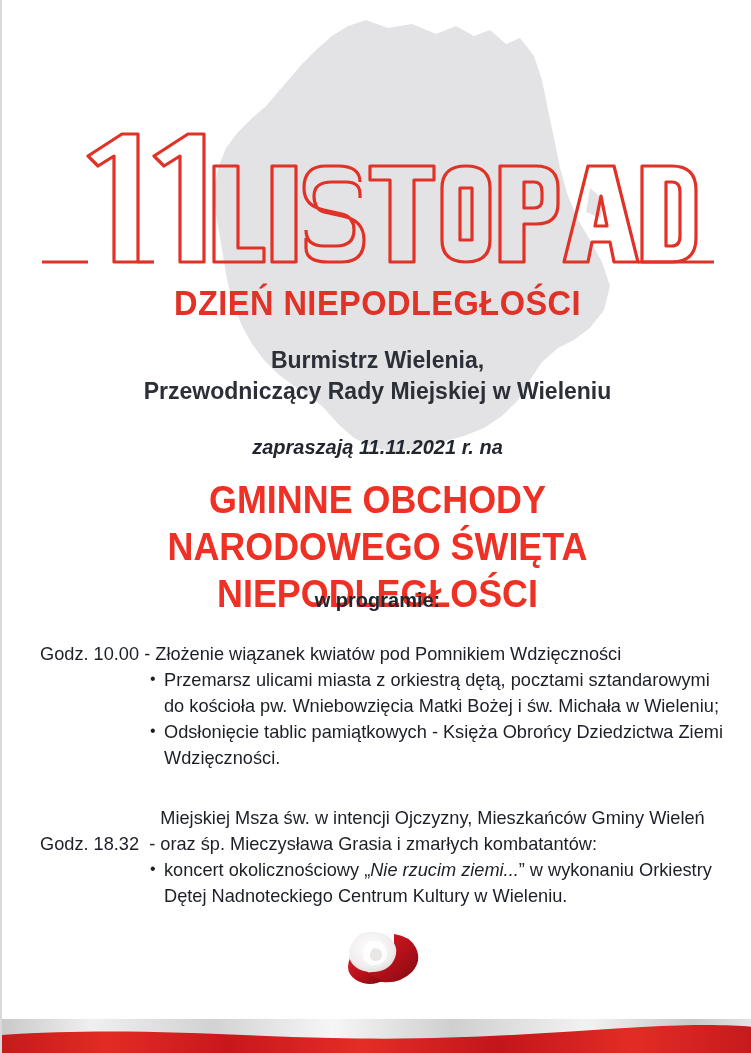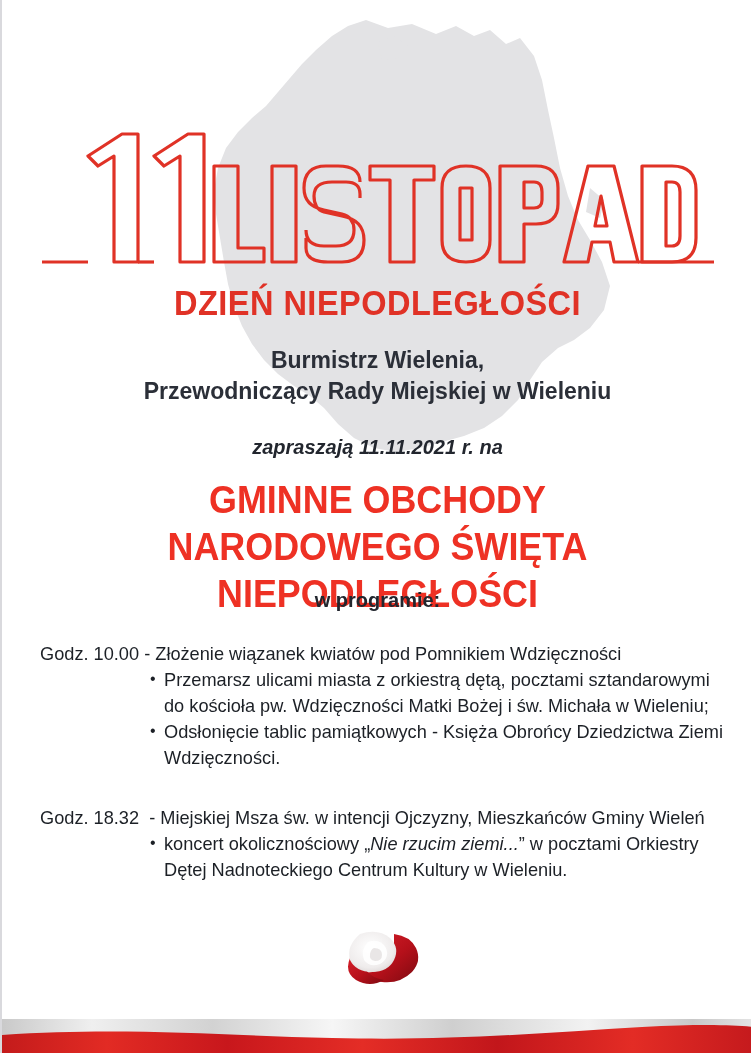--- a/index.html
+++ b/index.html
@@ -242,39 +242,40 @@
     <div class="entry">
       <div class="entry-head">
         <span class="entry-time">Godz. 10.00 - </span>
         <span class="entry-desc">
           <span class="cont">Złożenie wiązanek kwiatów pod Pomnikiem Wdzięczności</span>
         </span>
       </div>
       <ul class="bullets">
         <li>
           <span class="cont">Przemarsz  ulicami miasta z orkiestrą dętą, pocztami sztandarowymi</span>
-          <span class="cont">do kościoła pw. Wdzięczności Matki Bożej i św. Michała w Wieleniu;</span>
+          <span class="cont">do kościoła pw. Wniebowzięcia Matki Bożej i św. Michała w Wieleniu;</span>
         </li>
         <li>
           <span class="cont">Odsłonięcie tablic pamiątkowych - Księża Obrońcy Dziedzictwa Ziemi</span>
           <span class="cont">Wdzięczności.</span>
         </li>
       </ul>
     </div>
 
     <div class="entry" style="margin-top:22px">
       <div class="entry-head">
         <span class="entry-time">Godz. 18.32  - </span>
         <span class="entry-desc">
           <span class="cont">Miejskiej Msza św. w intencji Ojczyzny, Mieszkańców Gminy Wieleń</span>
+          <span class="cont">oraz śp. Mieczysława Grasia i zmarłych kombatantów:</span>
         </span>
       </div>
       <ul class="bullets">
         <li>
-          <span class="cont"><span>koncert okolicznościowy „</span><span class="italic">Nie rzucim ziemi...</span><span>” w pocztami</span></span>
+          <span class="cont"><span>koncert okolicznościowy „</span><span class="italic">Nie rzucim ziemi...</span><span>” w wykonaniu</span></span>
           <span class="cont">Orkiestry Dętej Nadnoteckiego Centrum Kultury w Wieleniu.</span>
         </li>
       </ul>
     </div>
 
   </div>
 
   <svg id="rose" viewBox="0 0 92 58" aria-hidden="true">
     <defs>
       <radialGradient id="rw" cx="45%" cy="40%" r="70%">

